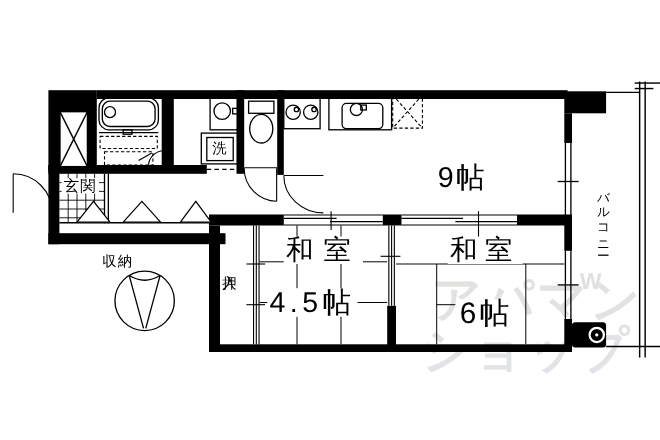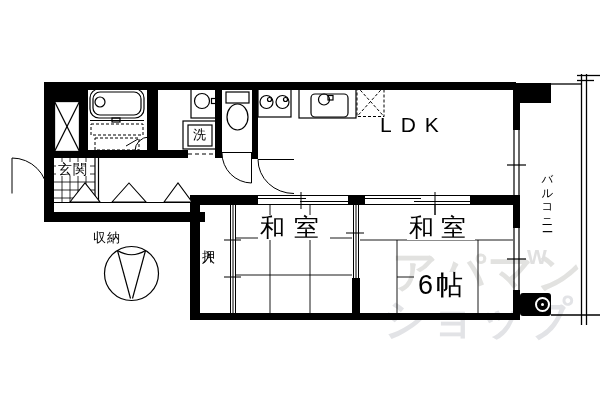--- a/index.html
+++ b/index.html
@@ -217,22 +217,23 @@
     </g>
 
     <g fill="none" stroke="#000" stroke-width="1.2">
       <circle cx="131.5" cy="273.5" r="27"></circle>
       <path d="M117.5,250.5 Q131.5,259 145.5,250.5"></path>
       <line x1="117.5" y1="250.5" x2="130.5" y2="298.5"></line>
       <line x1="145.5" y1="250.5" x2="132.5" y2="298.5"></line>
     </g>
   </svg>
 
-  <div class="lbl" id="l-ldk">LDK</div>
+  <div class="lbl" id="l-ldk-size">9帖</div>
   <div class="lbl wbg" id="l-w1-name">和室</div>
+  <div class="lbl wbg" id="l-w1-size">4.5帖</div>
   <div class="lbl wbg" id="l-w2-name">和室</div>
   <div class="lbl wbg" id="l-w2-size">6帖</div>
   <div class="lbl vert" id="l-oshiire">押入</div>
   <div class="lbl wbg" id="l-genkan">玄関</div>
   <div class="lbl wbg" id="l-shuno">収納</div>
   <div class="lbl" id="l-sen">洗</div>
   <div class="lbl vert" id="l-balcony">バルコニー</div>
 </div>
 
 </body></html>

